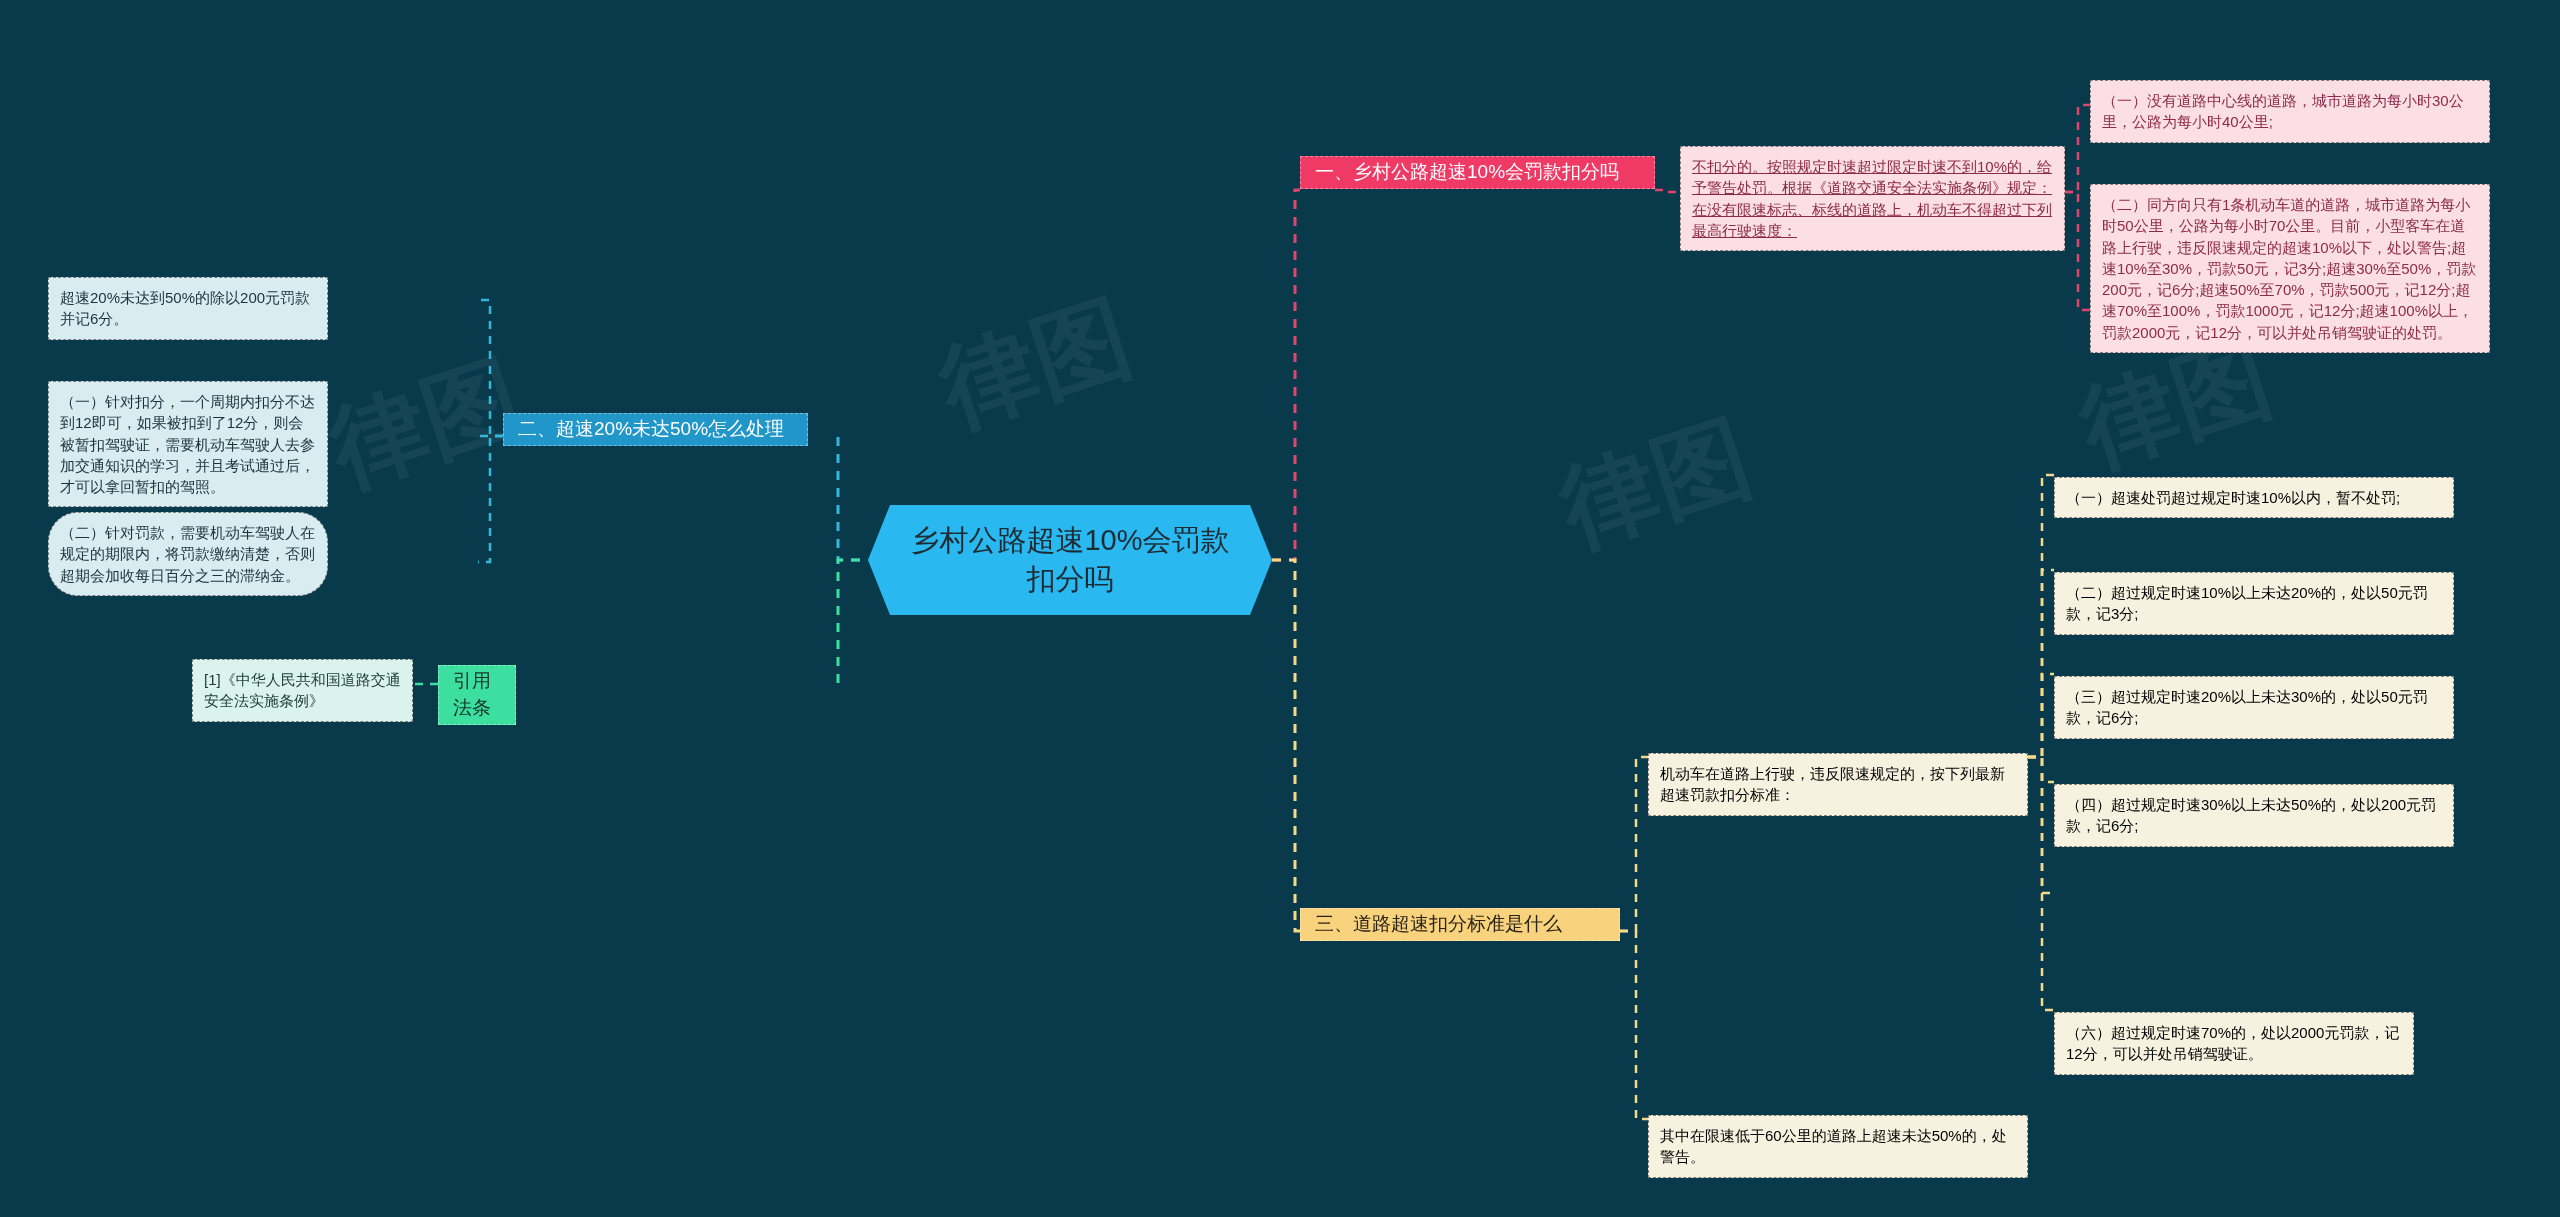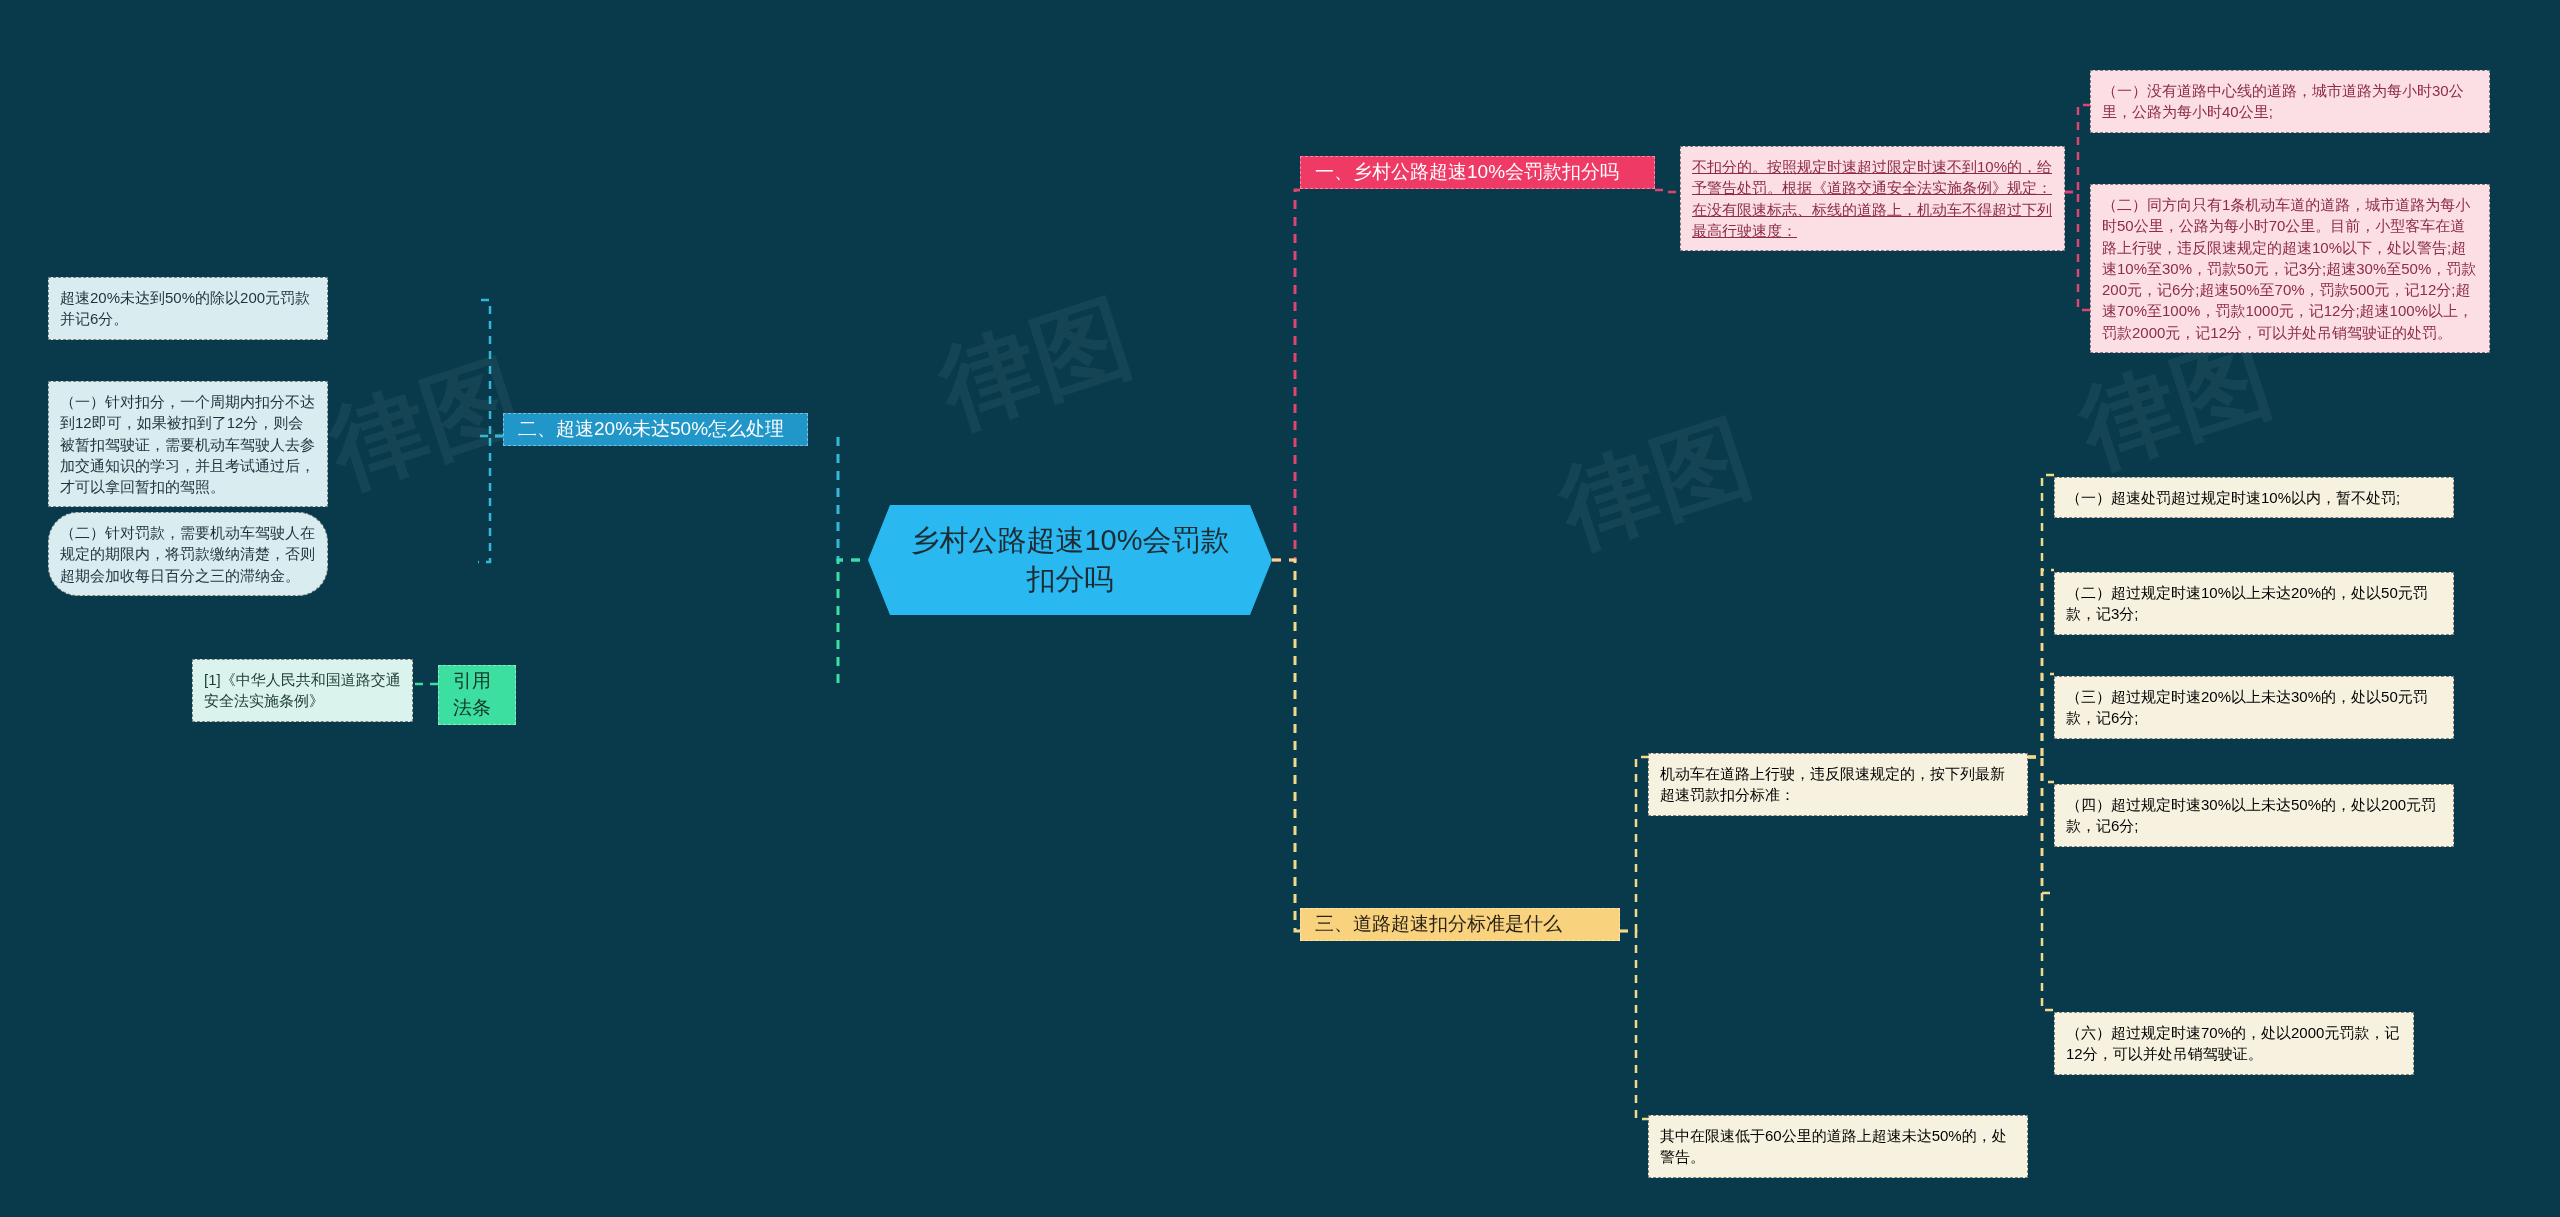--- a/index.html
+++ b/index.html
@@ -134,21 +134,21 @@
       <path d="M2028 757 L2042 757 L2042 1010 L2054 1010"></path>
     </g>
   </svg>
 
   <div class="node root" style="left:868px; top:505px; width:404px; height:110px;">乡村公路超速10%会罚款扣分吗</div>
 
   <div class="node branch branch-1" style="left:1300px; top:156px; width:355px;">一、乡村公路超速10%会罚款扣分吗</div>
 
   <div class="node leaf leaf-pink" style="left:1680px; top:146px; width:385px;text-decoration:underline;">不扣分的。按照规定时速超过限定时速不到10%的，给予警告处罚。根据《道路交通安全法实施条例》规定：在没有限速标志、标线的道路上，机动车不得超过下列最高行驶速度：</div>
 
-  <div class="node leaf leaf-pink" style="left:2090px; top:70px; width:400px;">（一）没有道路中心线的道路，城市道路为每小时30公里，公路为每小时40公里;</div>
+  <div class="node leaf leaf-pink" style="left:2090px; top:80px; width:400px;">（一）没有道路中心线的道路，城市道路为每小时30公里，公路为每小时40公里;</div>
 
   <div class="node leaf leaf-pink" style="left:2090px; top:184px; width:400px;">（二）同方向只有1条机动车道的道路，城市道路为每小时50公里，公路为每小时70公里。目前，小型客车在道路上行驶，违反限速规定的超速10%以下，处以警告;超速10%至30%，罚款50元，记3分;超速30%至50%，罚款200元，记6分;超速50%至70%，罚款500元，记12分;超速70%至100%，罚款1000元，记12分;超速100%以上，罚款2000元，记12分，可以并处吊销驾驶证的处罚。</div>
 
   <div class="node branch branch-2" style="left:503px; top:413px; width:305px;">二、超速20%未达50%怎么处理</div>
 
   <div class="node leaf leaf-blue" style="left:48px; top:277px; width:280px;">超速20%未达到50%的除以200元罚款并记6分。</div>
 
   <div class="node leaf leaf-blue" style="left:48px; top:381px; width:280px;">（一）针对扣分，一个周期内扣分不达到12即可，如果被扣到了12分，则会被暂扣驾驶证，需要机动车驾驶人去参加交通知识的学习，并且考试通过后，才可以拿回暂扣的驾照。</div>
 
   <div class="node leaf leaf-blue" style="left:48px; top:512px; width:280px;border-radius:30px;">（二）针对罚款，需要机动车驾驶人在规定的期限内，将罚款缴纳清楚，否则超期会加收每日百分之三的滞纳金。</div>

